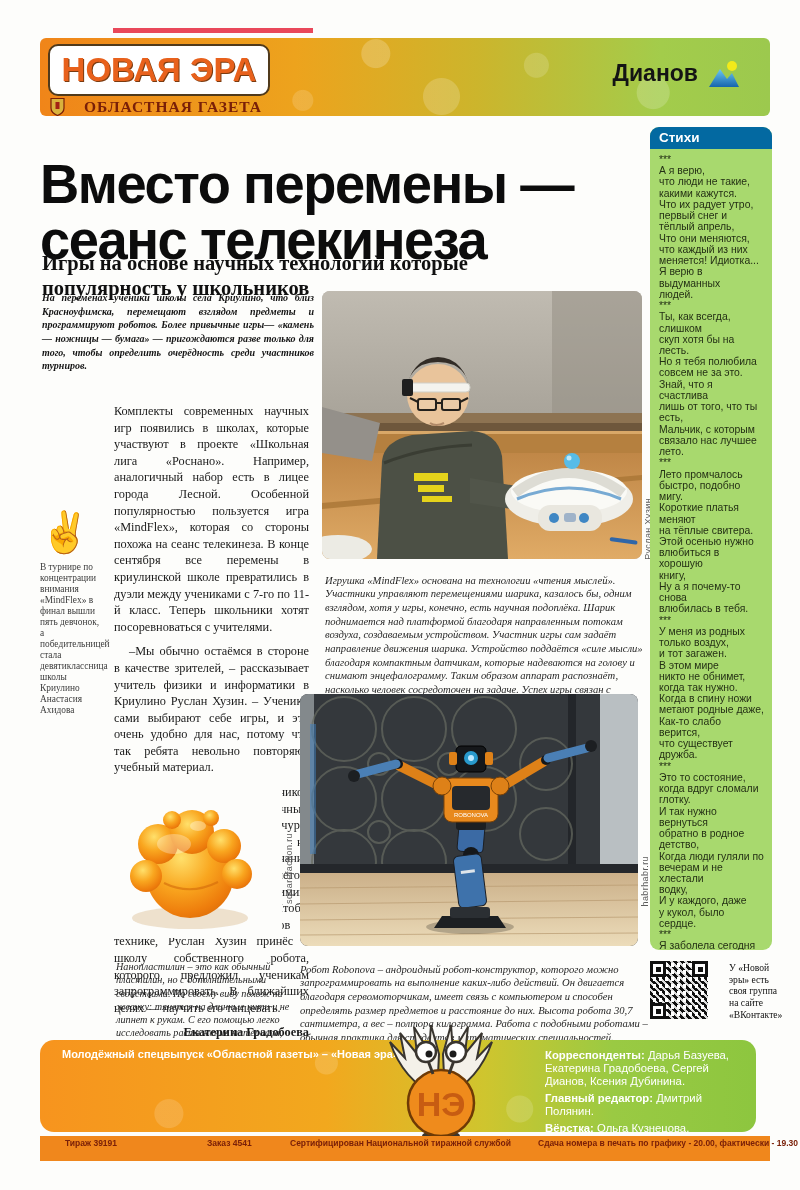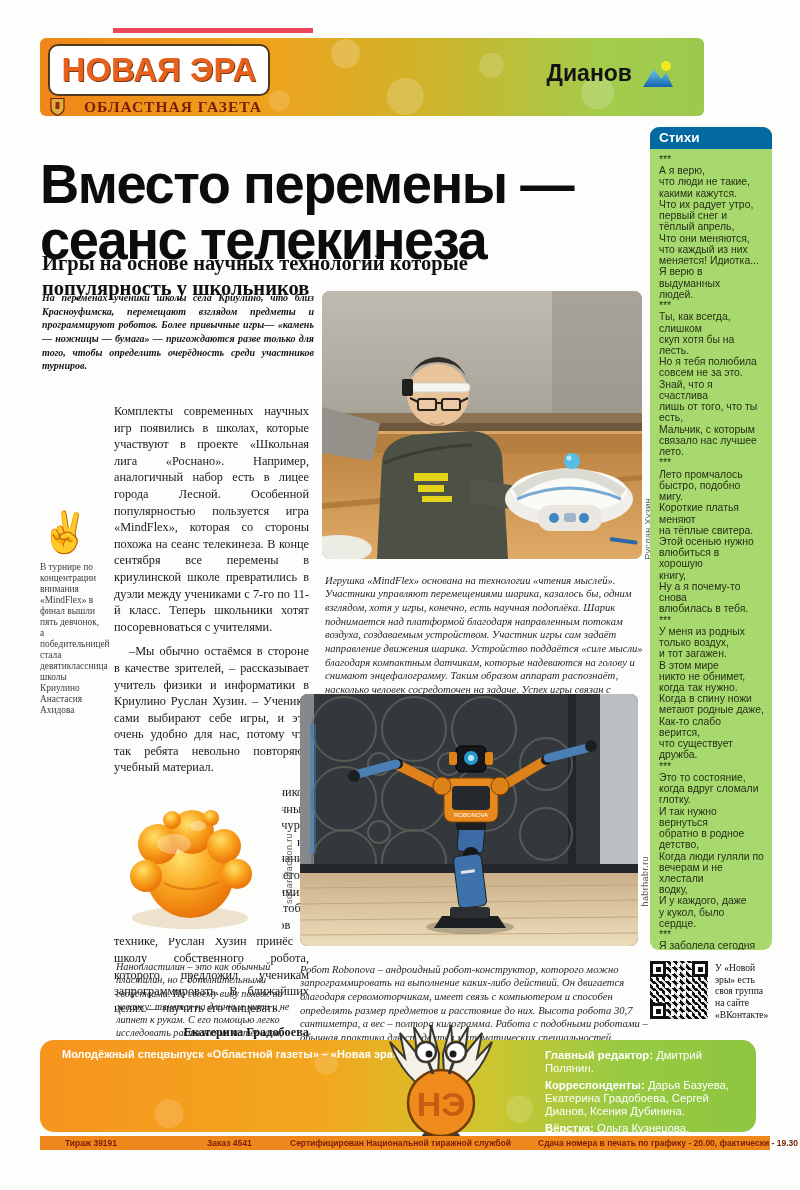--- a/index.html
+++ b/index.html
@@ -2,21 +2,21 @@
 <html><head>
 <meta charset="utf-8">
 <style>
   html,body{margin:0;padding:0;}
   body{width:800px;height:1190px;position:relative;background:#fdfdfb;
        font-family:"Liberation Sans",sans-serif;overflow:hidden;}
   .abs{position:absolute;}
 
   
   .artifact{left:113px;top:28px;width:200px;height:5px;background:#e9485a;}
-  .masthead{left:40px;top:38px;width:664px;height:78px;border-radius:6px;
+  .masthead{left:40px;top:38px;width:730px;height:78px;border-radius:6px;
     background:
       radial-gradient(circle at 46% 20%, rgba(255,255,255,.20) 0 14px, transparent 15px),
       radial-gradient(circle at 55% 75%, rgba(255,255,255,.18) 0 18px, transparent 19px),
       radial-gradient(circle at 68% 35%, rgba(255,255,255,.16) 0 12px, transparent 13px),
       radial-gradient(circle at 84% 70%, rgba(255,255,255,.18) 0 16px, transparent 17px),
       radial-gradient(circle at 36% 80%, rgba(255,255,255,.15) 0 10px, transparent 11px),
       linear-gradient(90deg,#f08519 0%,#eda31d 35%,#ccb52c 60%,#a3cc4b 85%,#9cc94e 100%);}
   .logo-box{left:8px;top:6px;width:218px;height:48px;background:#fff;border:2px solid #503a1c;
     border-radius:10px;display:flex;align-items:center;justify-content:center;}
   .logo-text{font-weight:bold;font-size:33px;color:#e8611c;letter-spacing:0;
@@ -62,21 +62,21 @@
 
   
   .sidebar{left:650px;top:127px;width:122px;height:823px;background:#a8d96e;
     border-radius:9px;overflow:hidden;}
   .sidebar-header{height:22px;background:#0369a1;color:#fff;font-weight:bold;
     font-size:13.5px;line-height:22px;padding-left:9px;}
   .poems{padding:5px 8px 4px 9px;font-size:10.4px;line-height:1.08;color:#243015;}
   .stanza{white-space:pre-line;margin:0;}
 
   
-  .vk{left:650px;top:961px;width:126px;display:flex;gap:7px;}
+  .vk{left:650px;top:961px;width:126px;display:flex;gap:21px;}
   .qr{width:58px;height:58px;position:relative;flex:0 0 58px;
     background:
       repeating-linear-gradient(45deg, rgba(255,255,255,.85) 0 2px, transparent 2px 5px),
       repeating-linear-gradient(90deg,#111 0 3px,transparent 3px 6px),
       repeating-linear-gradient(0deg,#111 0 3px,#fff 3px 7px);}
   .qr i{position:absolute;width:16px;height:16px;background:#fff;border:3px solid #111;
     box-sizing:border-box;}
   .qr i::after{content:"";position:absolute;left:2.5px;top:2.5px;width:5px;height:5px;background:#111;}
   .qr .tl{left:0;top:0}.qr .tr{right:0;top:0}.qr .bl{left:0;bottom:0}
   .vk-text{font-family:"Liberation Serif",serif;font-size:9.6px;line-height:1.22;
@@ -89,21 +89,21 @@
       radial-gradient(circle at 40% 25%, rgba(255,255,255,.15) 0 11px, transparent 12px),
       radial-gradient(circle at 67% 75%, rgba(255,255,255,.15) 0 13px, transparent 14px),
       linear-gradient(90deg,#f7941e 0%,#f2a81e 40%,#cfc52e 62%,#9aca43 80%,#8dc63f 100%);}
   .footer-left{left:22px;top:8px;width:330px;font-size:11px;line-height:1.14;}
   .footer-left-title{font-weight:bold;margin-bottom:1px;white-space:nowrap;}
   .footer-left-body{white-space:pre-line;}
   .footer-right{left:505px;top:9px;width:208px;font-size:11.3px;line-height:1.16;}
   .fr-block{margin-bottom:4px;}
   .mascot{left:345px;top:-16px;width:112px;height:118px;}
 
-  .bottombar{left:40px;top:1136px;width:730px;height:14px;background:#f0871c;}
+  .bottombar{left:40px;top:1136px;width:730px;height:25px;background:#f0871c;}
   .bottombar span{position:absolute;top:2px;font-size:8.5px;font-weight:bold;color:#7a2008;
     white-space:nowrap;}
   .bb1{left:25px}.bb2{left:167px}.bb3{left:250px}.bb4{left:498px}
 </style>
 </head>
 <body>
 
 <div class="abs artifact"></div>
 
 <header class="abs masthead">
@@ -390,22 +390,22 @@
 своя группа
 на сайте
 «ВКонтакте»</div>
 </div>
 
 <footer class="abs footer">
   <div class="abs footer-left">
     <div class="footer-left-title">Молодёжный спецвыпуск «Областной газеты» – «Новая эра» №621</div>
   </div>
   <div class="abs footer-right">
+    <div class="fr-block"><b>Корреспонденты:</b><span> Дарья Базуева, Екатерина Градобоева, Сергей Дианов, Ксения Дубинина.</span></div>
     <div class="fr-block"><b>Главный редактор:</b><span> Дмитрий Полянин.</span></div>
-    <div class="fr-block"><b>Корреспонденты:</b><span> Дарья Базуева, Екатерина Градобоева, Сергей Дианов, Ксения Дубинина.</span></div>
     <div class="fr-block"><b>Вёрстка:</b><span> Ольга Кузнецова.</span></div>
     <div class="fr-block"><b>Дизайн:</b><span> Анна Шаломова.</span></div>
   </div>
   <svg class="abs mascot" viewBox="0 0 112 118">
     <path d="M52,72 C30,62 14,44 5,18 L20,34 L15,9 L32,30 L29,3 L44,28 L46,1 L54,30 Z" fill="#f4f1e9" stroke="#39352f" stroke-width="2"></path>
     <path d="M60,72 C82,62 98,44 107,18 L92,34 L97,9 L80,30 L83,3 L68,28 L66,1 L58,30 Z" fill="#f4f1e9" stroke="#39352f" stroke-width="2"></path>
     <ellipse cx="44" cy="112" rx="7" ry="4" fill="#39352f"></ellipse>
     <ellipse cx="68" cy="112" rx="7" ry="4" fill="#39352f"></ellipse>
     <circle cx="56" cy="79" r="33" fill="#ef8b1c" stroke="#6e3a05" stroke-width="2.5"></circle>
     <text x="56" y="92" text-anchor="middle" font-size="34" font-weight="bold" font-family="Liberation Sans,sans-serif" fill="#c75c12">НЭ</text>

